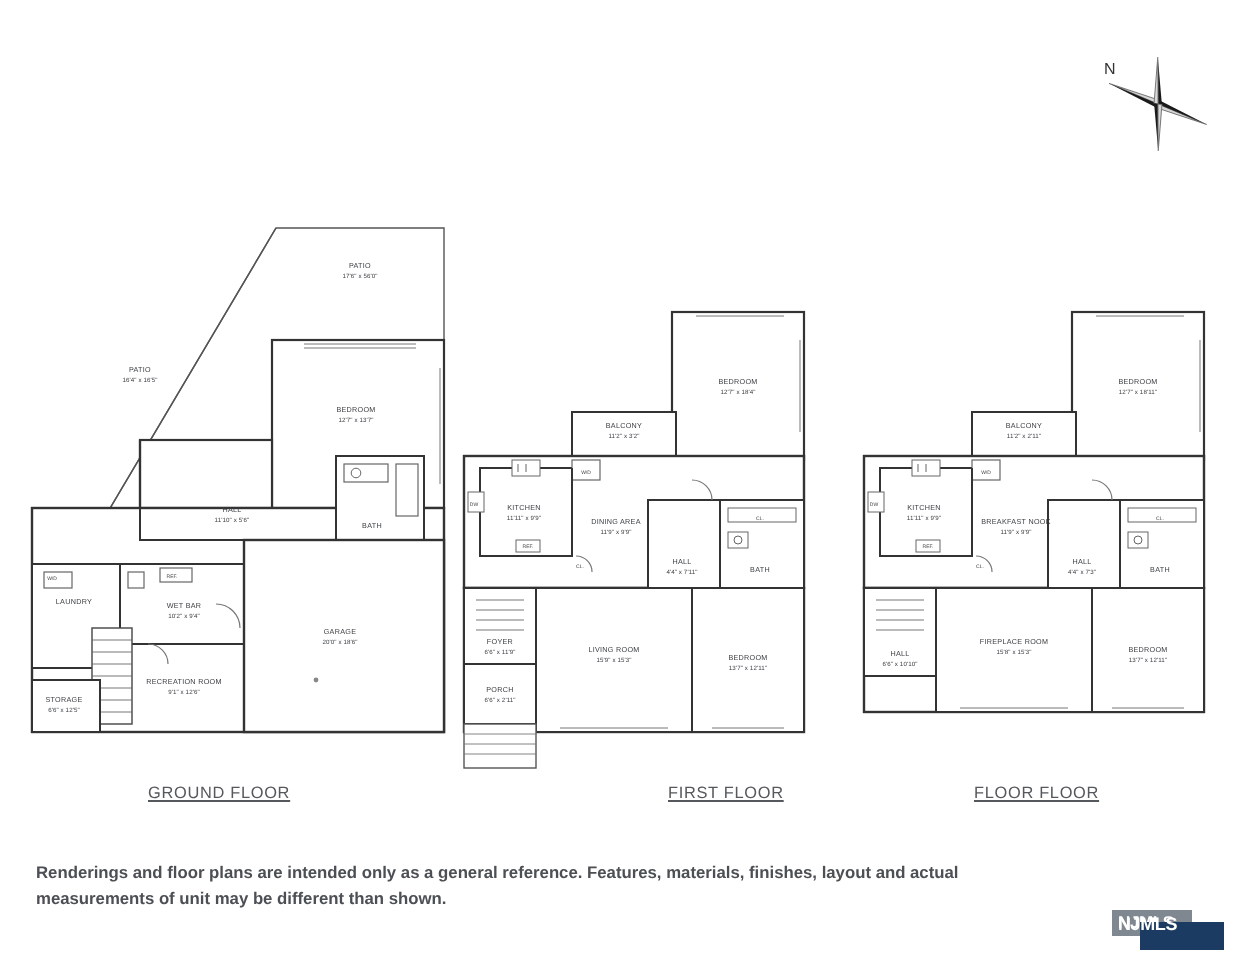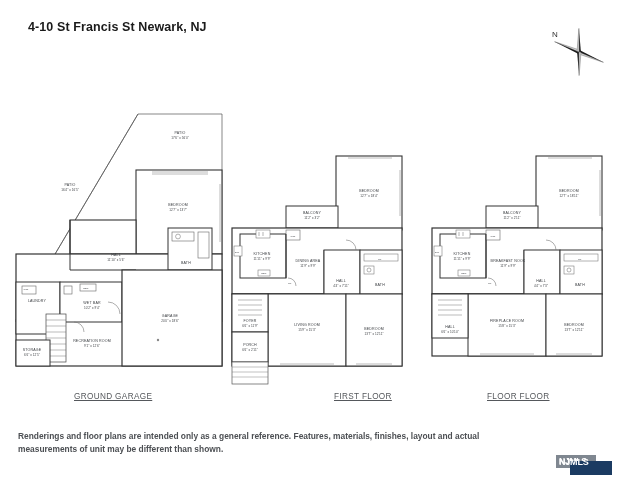--- a/index.html
+++ b/index.html
@@ -67,21 +67,20 @@
   text{font-family:"Liberation Sans", sans-serif;fill:#3a3d41;}
   .rname{font-size:3.6px;text-anchor:middle;letter-spacing:.15px;}
   .rdim{font-size:3.1px;text-anchor:middle;letter-spacing:.05px;}
   .tiny{font-size:2.5px;text-anchor:middle;}
 </style>
 </head>
 <body>
 
 <div class="page">
 
-  <div class="title">4-10 St Francis St Newark, NJ</div>
 
   <div class="compass">
     <svg width="62" height="60" viewBox="0 0 62 60">
       <g transform="translate(31,30) rotate(12)">
         <polygon points="0,0 -26,-5 0,-2" fill="#d8d8d8" stroke="#777" stroke-width="0.5"></polygon>
         <polygon points="0,0 -26,-5 0,2" fill="#1a1a1a"></polygon>
         <polygon points="0,0 26,5 0,2" fill="#d8d8d8" stroke="#777" stroke-width="0.5"></polygon>
         <polygon points="0,0 26,5 0,-2" fill="#1a1a1a"></polygon>
         <polygon points="0,0 -5,-23 2,0" fill="#1a1a1a"></polygon>
         <polygon points="0,0 -5,-23 -2,0" fill="#d8d8d8" stroke="#777" stroke-width="0.5"></polygon>
@@ -372,21 +371,21 @@
 
         <text class="tiny" x="65" y="87">W/D</text>
         <text class="tiny" x="36" y="124">REF.</text>
         <text class="tiny" x="9" y="103">DW</text>
         <text class="tiny" x="152" y="110">CL.</text>
         <text class="tiny" x="62" y="134">CL.</text>
       </g>
     </svg>
   </div>
 
-  <div class="caption" id="cap-ground">GROUND GARAGE</div>
+  <div class="caption" id="cap-ground">GROUND FLOOR</div>
   <div class="caption" id="cap-first">FIRST FLOOR</div>
   <div class="caption" id="cap-second">FLOOR FLOOR</div>
 
   <div class="disclaimer">Renderings and floor plans are intended only as a general reference. Features, materials, finishes, layout and actual measurements of unit may be different than shown.</div>
 
   <div class="logo">
     <div class="strip"></div>
     <div class="strip-txt">NJMLS</div>
     <div class="badge"></div>
     <div class="badge-txt">NJMLS</div>

